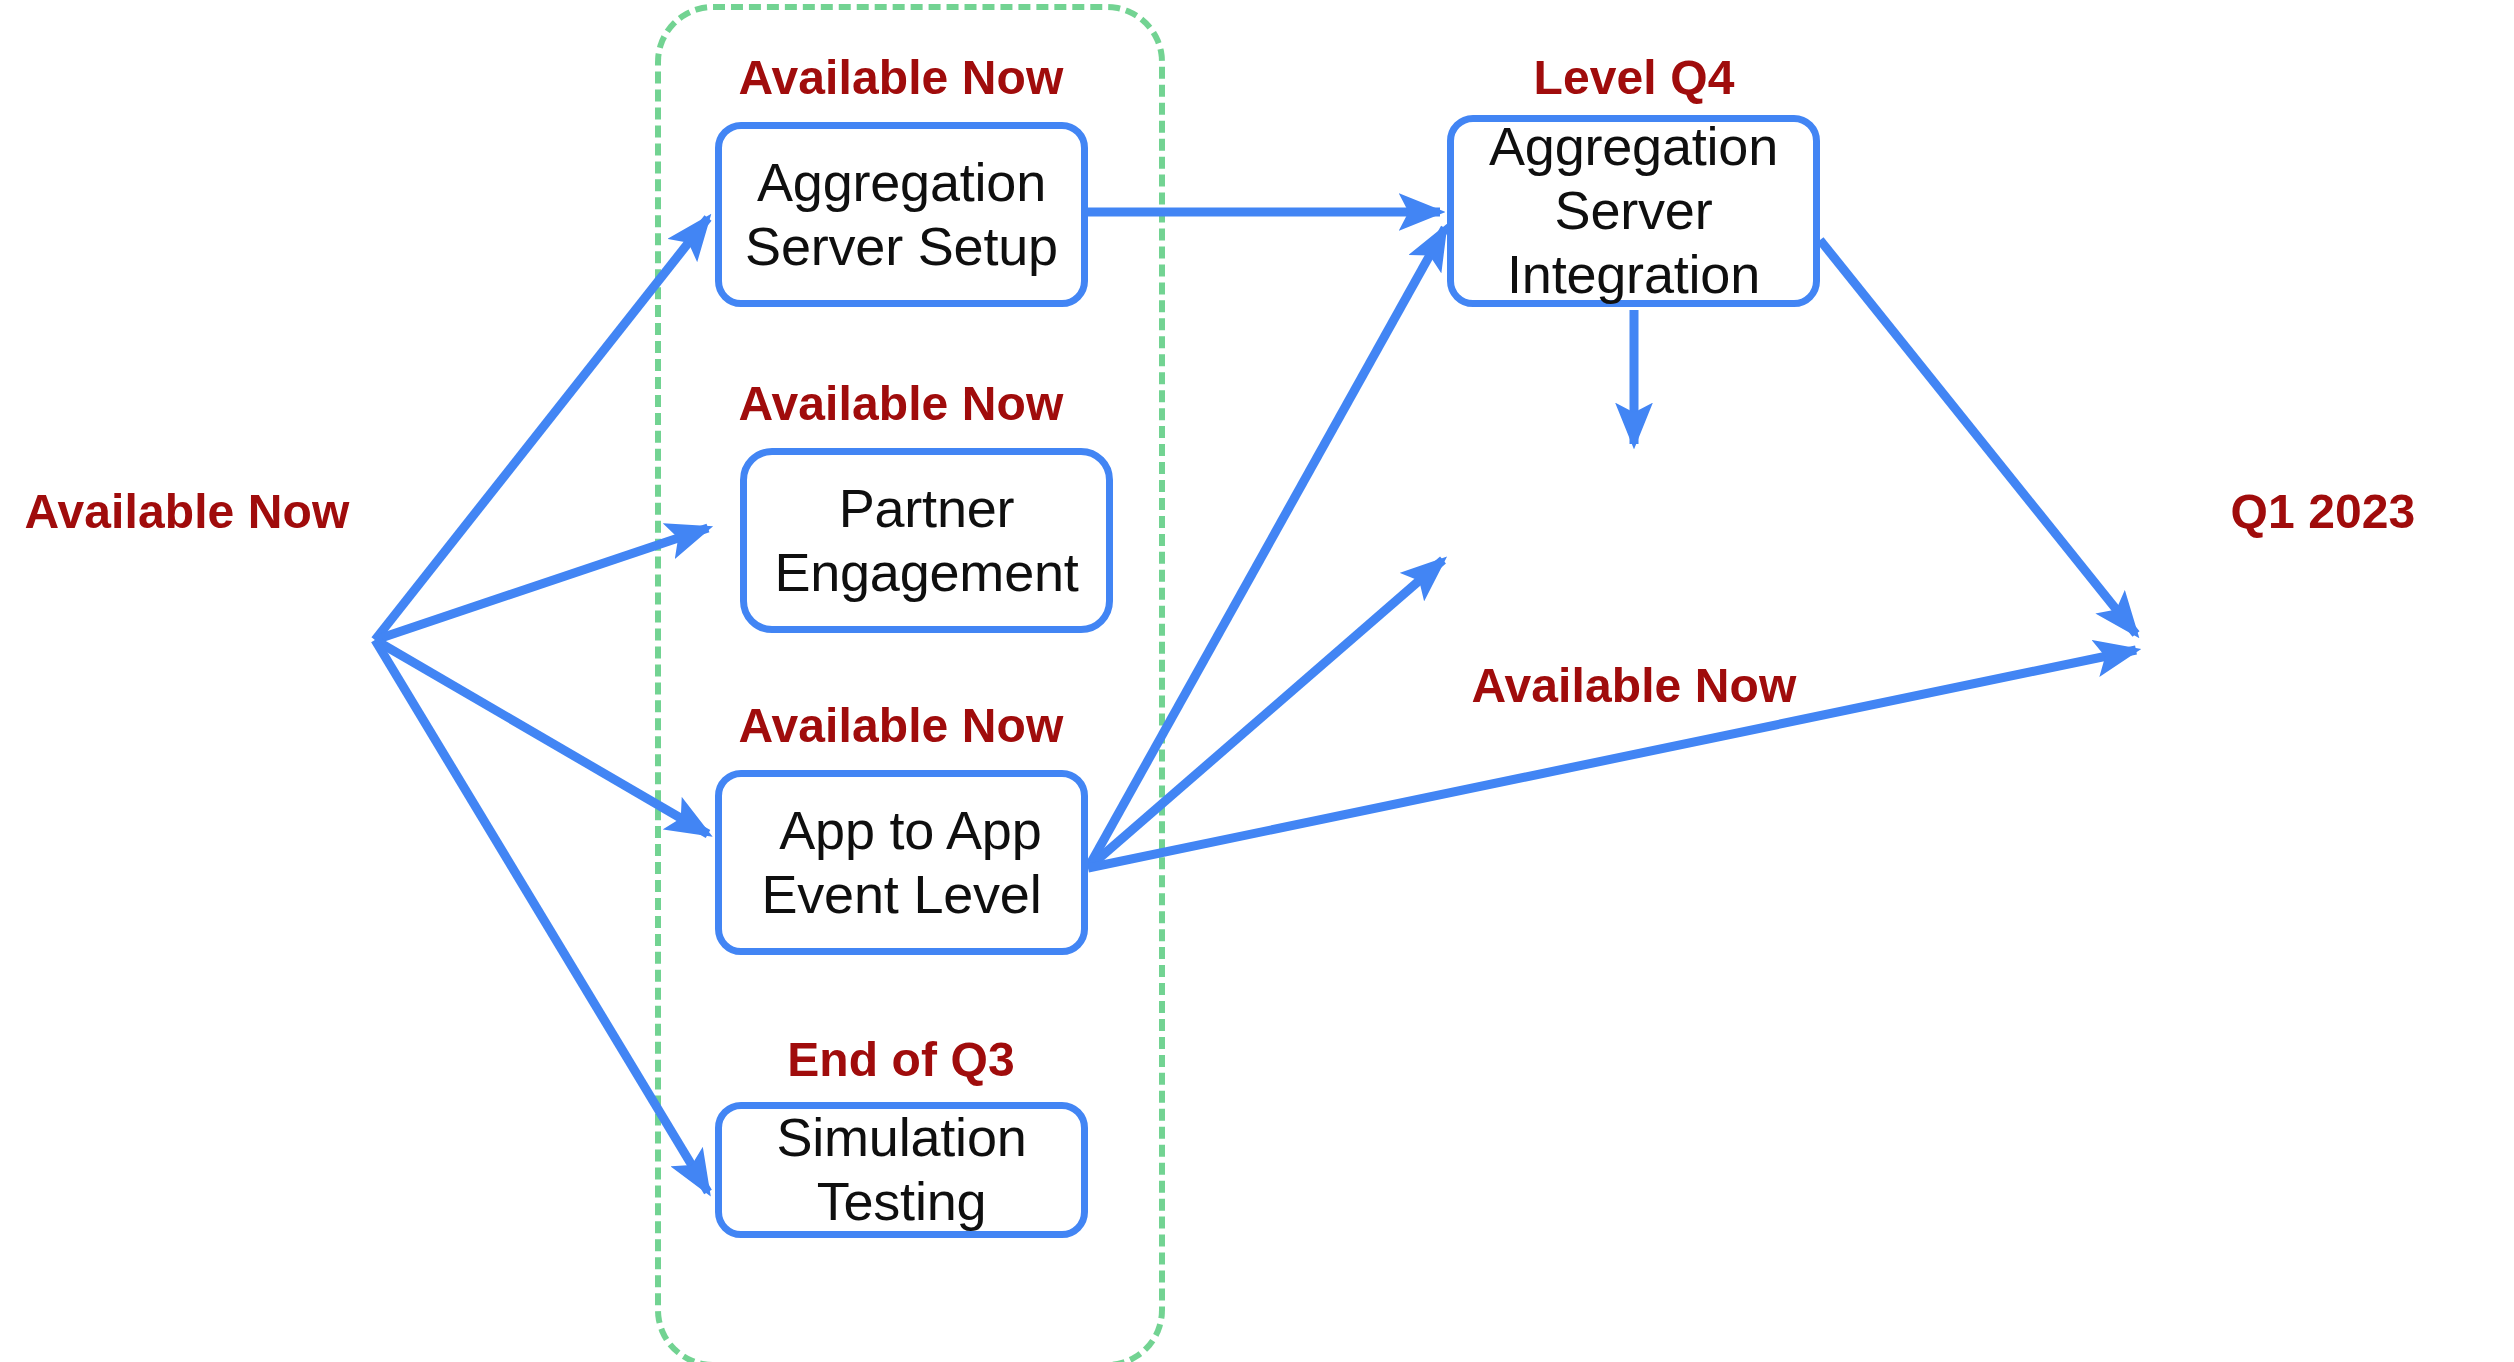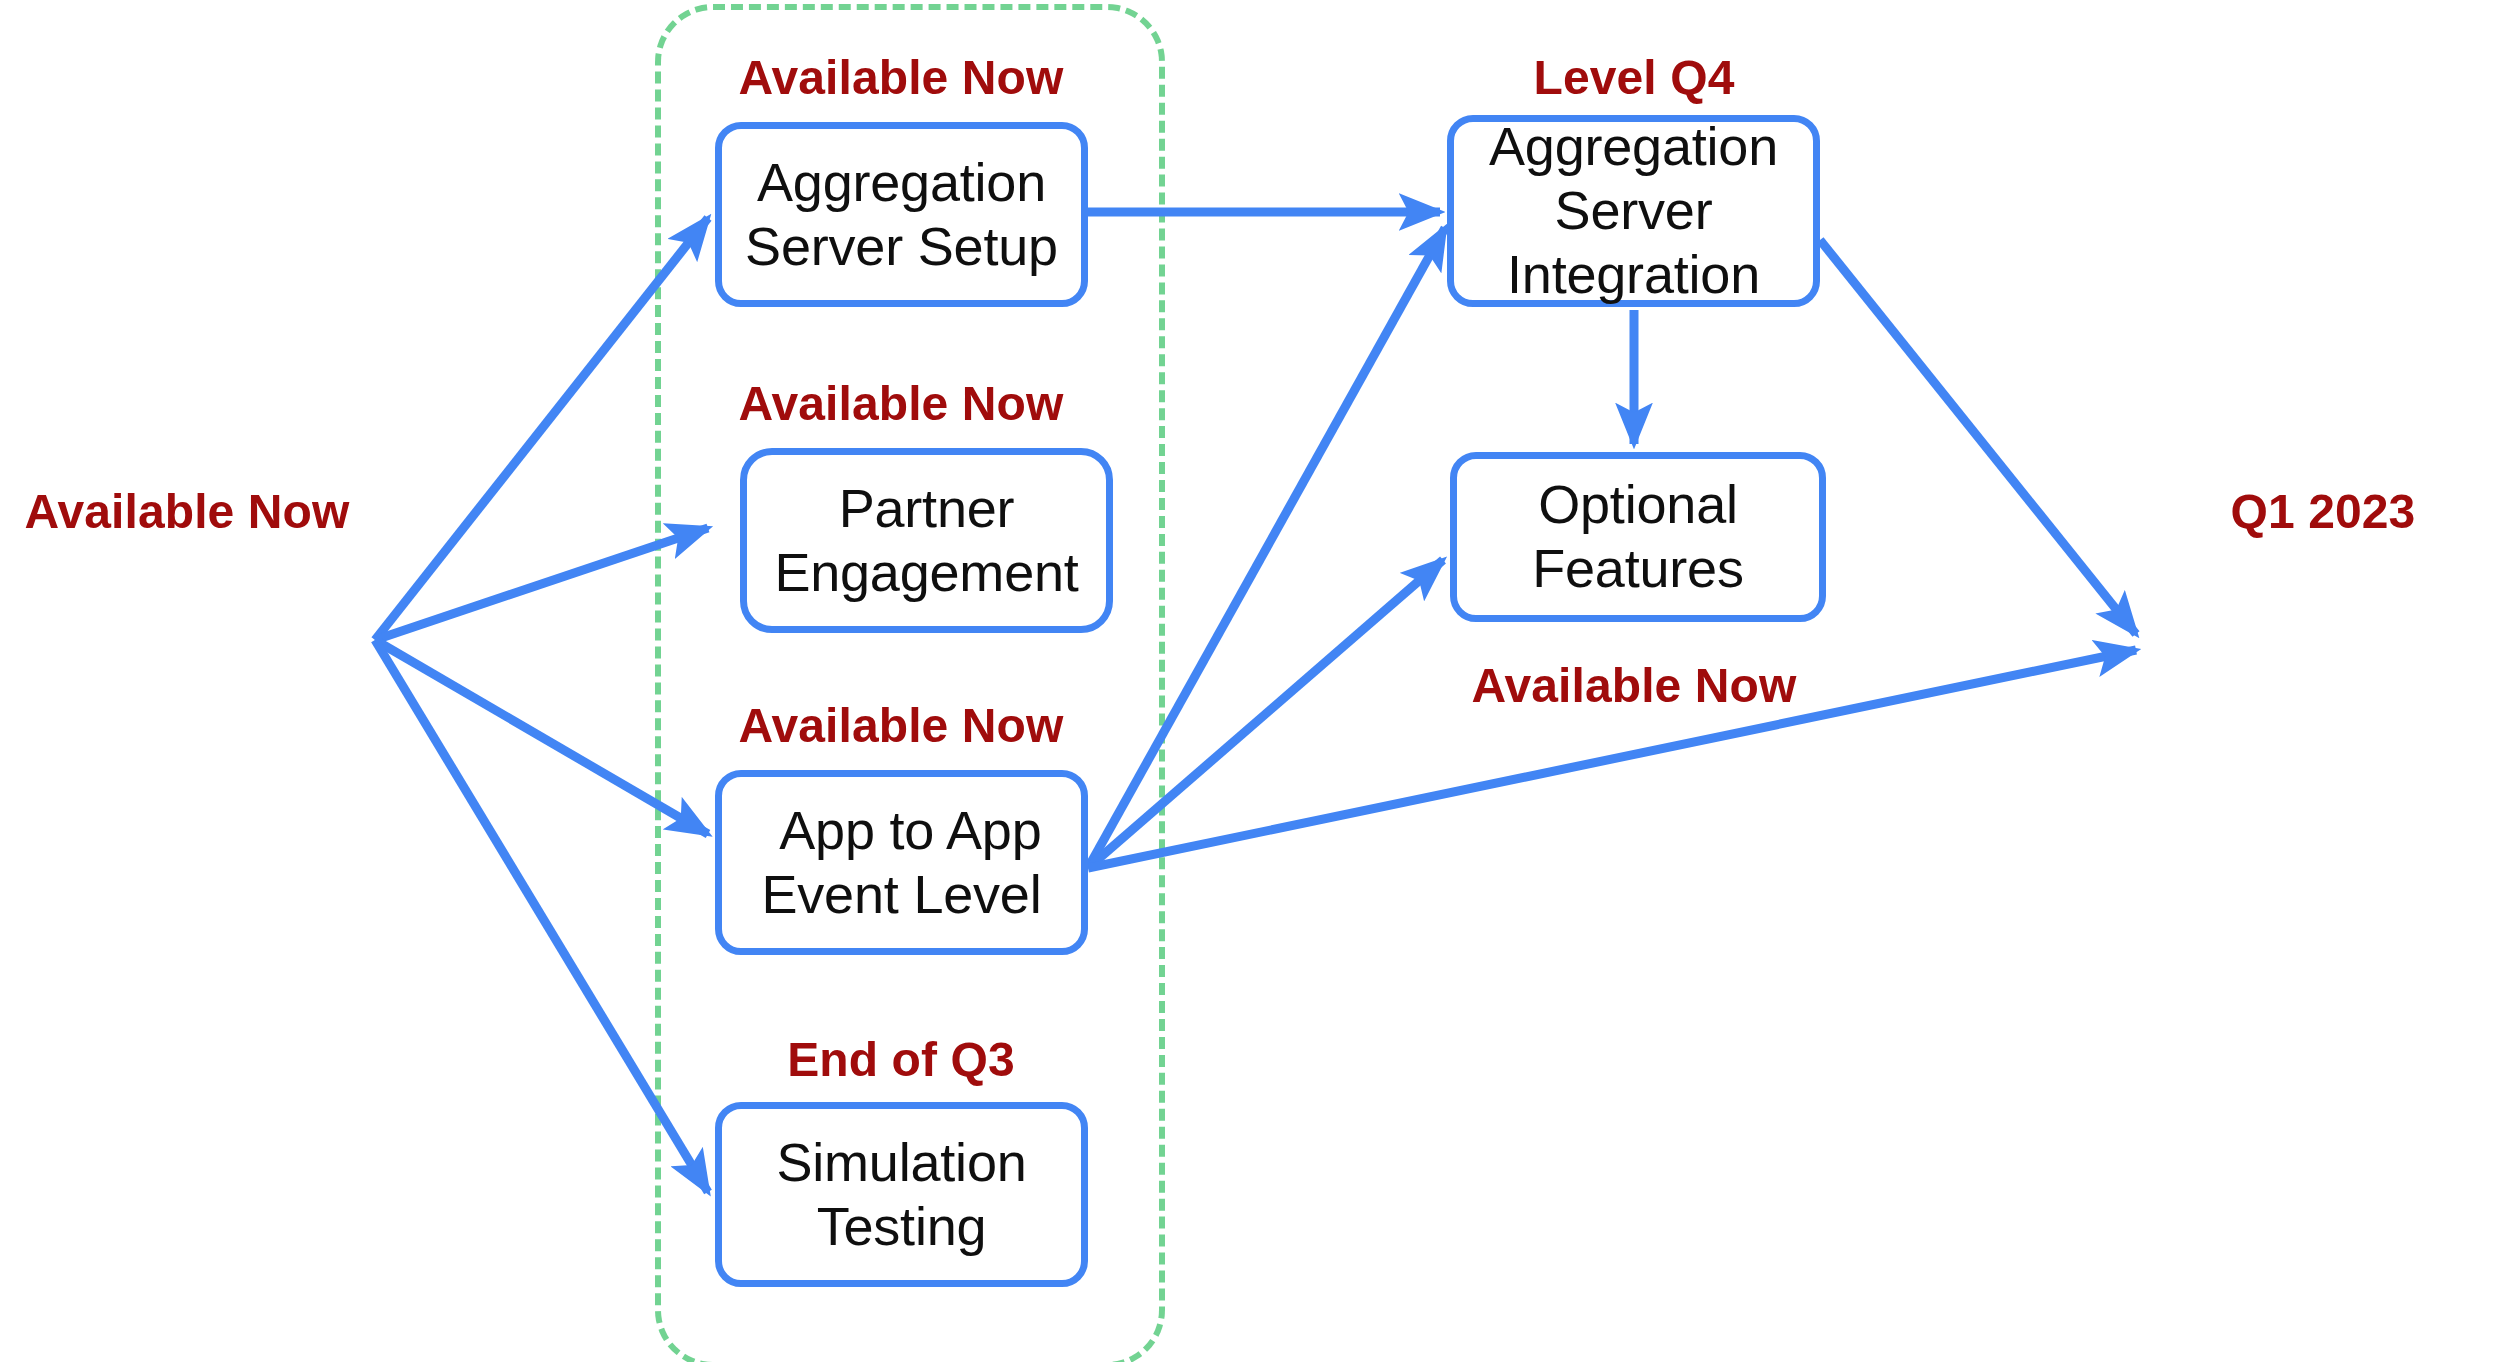--- a/index.html
+++ b/index.html
@@ -100,27 +100,25 @@
 
   <span class="badge" style="left:901px; top:376px;">Available Now</span>
   <div class="node" style="left:740px; top:448px; width:373px; height:185px;border-radius:32px;">Partner
 Engagement</div>
 
   <span class="badge" style="left:901px; top:698px;">Available Now</span>
   <div class="node" style="left:715px; top:770px; width:373px; height:185px;text-align:right;">App to App
 Event Level</div>
 
   <span class="badge" style="left:901px; top:1032px;">End of Q3</span>
-  <div class="node" style="left:715px; top:1102px; width:373px; height:185px;">Simulation
+  <div class="node" style="left:715px; top:1102px; width:373px; height:136px;">Simulation
 Testing</div>
 
   <span class="badge" style="left:1634px; top:50px;">Level Q4</span>
   <div class="node" style="left:1447px; top:115px; width:373px; height:192px;">Aggregation
 Server
 Integration</div>
 
-  <div class="node" style="left:1450px; top:452px; width:376px; height:170px;">Optional
-Features</div>
   <span class="badge" style="left:1634px; top:658px;">Available Now</span>
 
   <span class="badge" style="left:2323px; top:484px;">Q1 2023</span>
 
 </div>
 
 </body></html>

